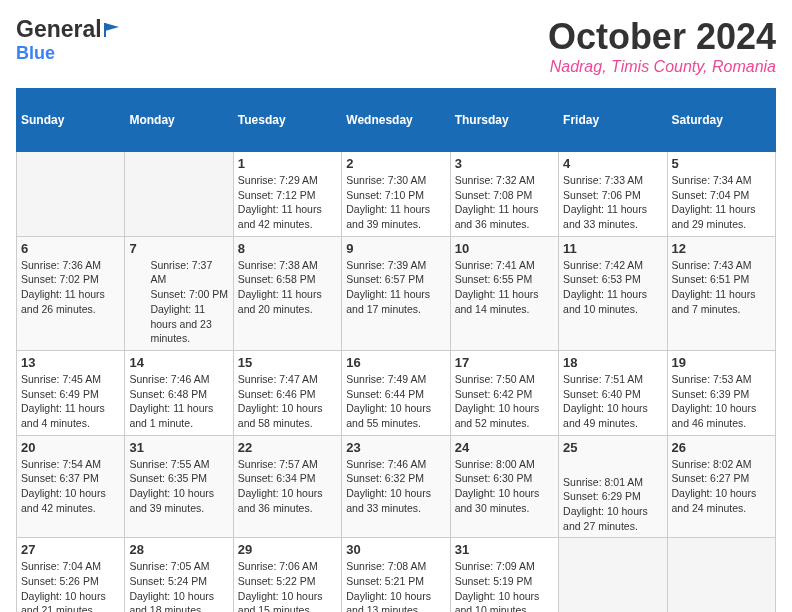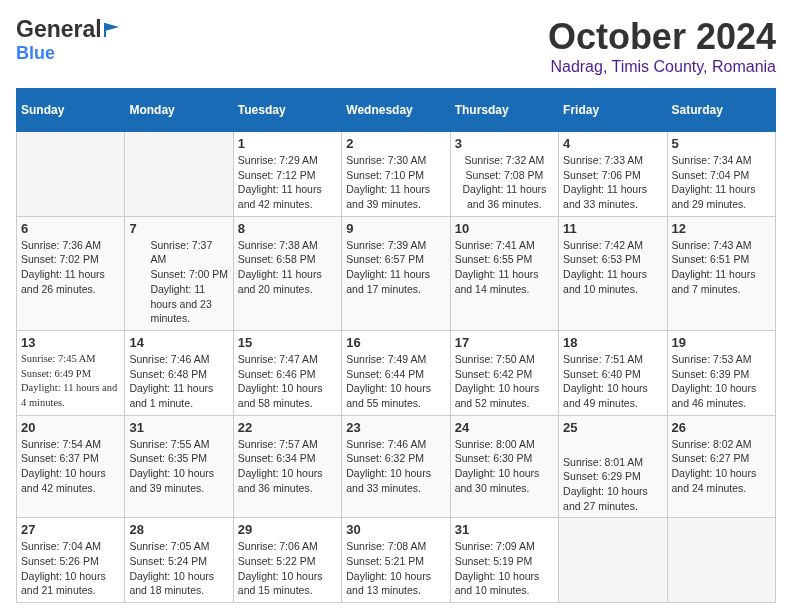--- a/index.html
+++ b/index.html
@@ -34,31 +34,32 @@
     .title-section {
       text-align: right;
     }
     .month-title {
       font-size: 36px;
       font-weight: bold;
       color: #333;
     }
     .location-title {
       font-size: 16px;
-      color: #4c1d95;
+      color: #ec4899;
+      font-style: italic;
     }
     table {
       width: 100%;
       border-collapse: collapse;
       font-size: 11px;
     }
     thead tr th {
       background-color: #1a6bb5;
       color: #fff;
-      padding: 14px 4px;
+      padding: 24px 4px;
       text-align: left;
       font-size: 12px;
       border: 1px solid #1a6bb5;
     }
     tbody tr td {
       border: 1px solid #ccc;
       vertical-align: top;
       padding: 4px;
       width: 108px;
       min-height: 80px;
@@ -127,21 +128,21 @@
 Daylight: 11 hours and 42 minutes.</div>
         </td>
         <td>
           <div class="day-number">2</div>
           <div class="day-info" style="white-space: pre-line;">Sunrise: 7:30 AM
 Sunset: 7:10 PM
 Daylight: 11 hours and 39 minutes.</div>
         </td>
         <td>
           <div class="day-number">3</div>
-          <div class="day-info" style="white-space: pre-line; text-align: center;">Sunrise: 7:32 AM
+          <div class="day-info" style="white-space: pre-line;">Sunrise: 7:32 AM
 Sunset: 7:08 PM
 Daylight: 11 hours and 36 minutes.</div>
         </td>
         <td>
           <div class="day-number">4</div>
           <div class="day-info" style="white-space: pre-line;">Sunrise: 7:33 AM
 Sunset: 7:06 PM
 Daylight: 11 hours and 33 minutes.</div>
         </td>
         <td>
@@ -191,21 +192,21 @@
         <td>
           <div class="day-number">12</div>
           <div class="day-info" style="white-space: pre-line;">Sunrise: 7:43 AM
 Sunset: 6:51 PM
 Daylight: 11 hours and 7 minutes.</div>
         </td>
       </tr>
       <tr>
         <td>
           <div class="day-number">13</div>
-          <div class="day-info" style="white-space: pre-line; font-family: Liberation Serif, serif;">Sunrise: 7:45 AM
+          <div class="day-info" style="white-space: pre-line;">Sunrise: 7:45 AM
 Sunset: 6:49 PM
 Daylight: 11 hours and 4 minutes.</div>
         </td>
         <td>
           <div class="day-number">14</div>
           <div class="day-info" style="white-space: pre-line;">Sunrise: 7:46 AM
 Sunset: 6:48 PM
 Daylight: 11 hours and 1 minute.</div>
         </td>
         <td>

